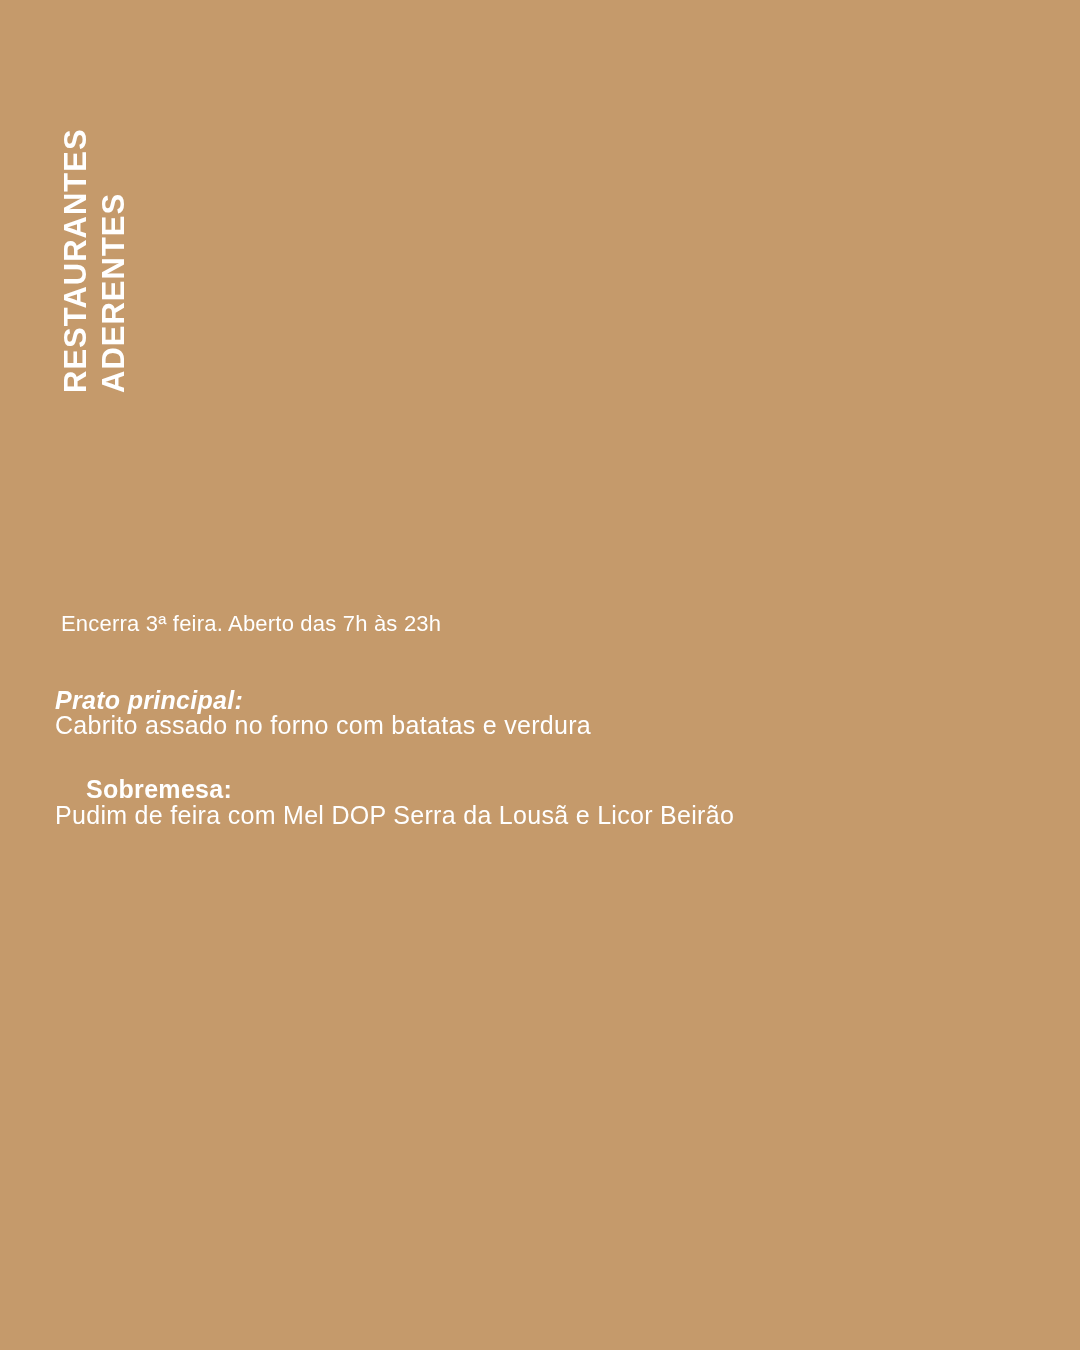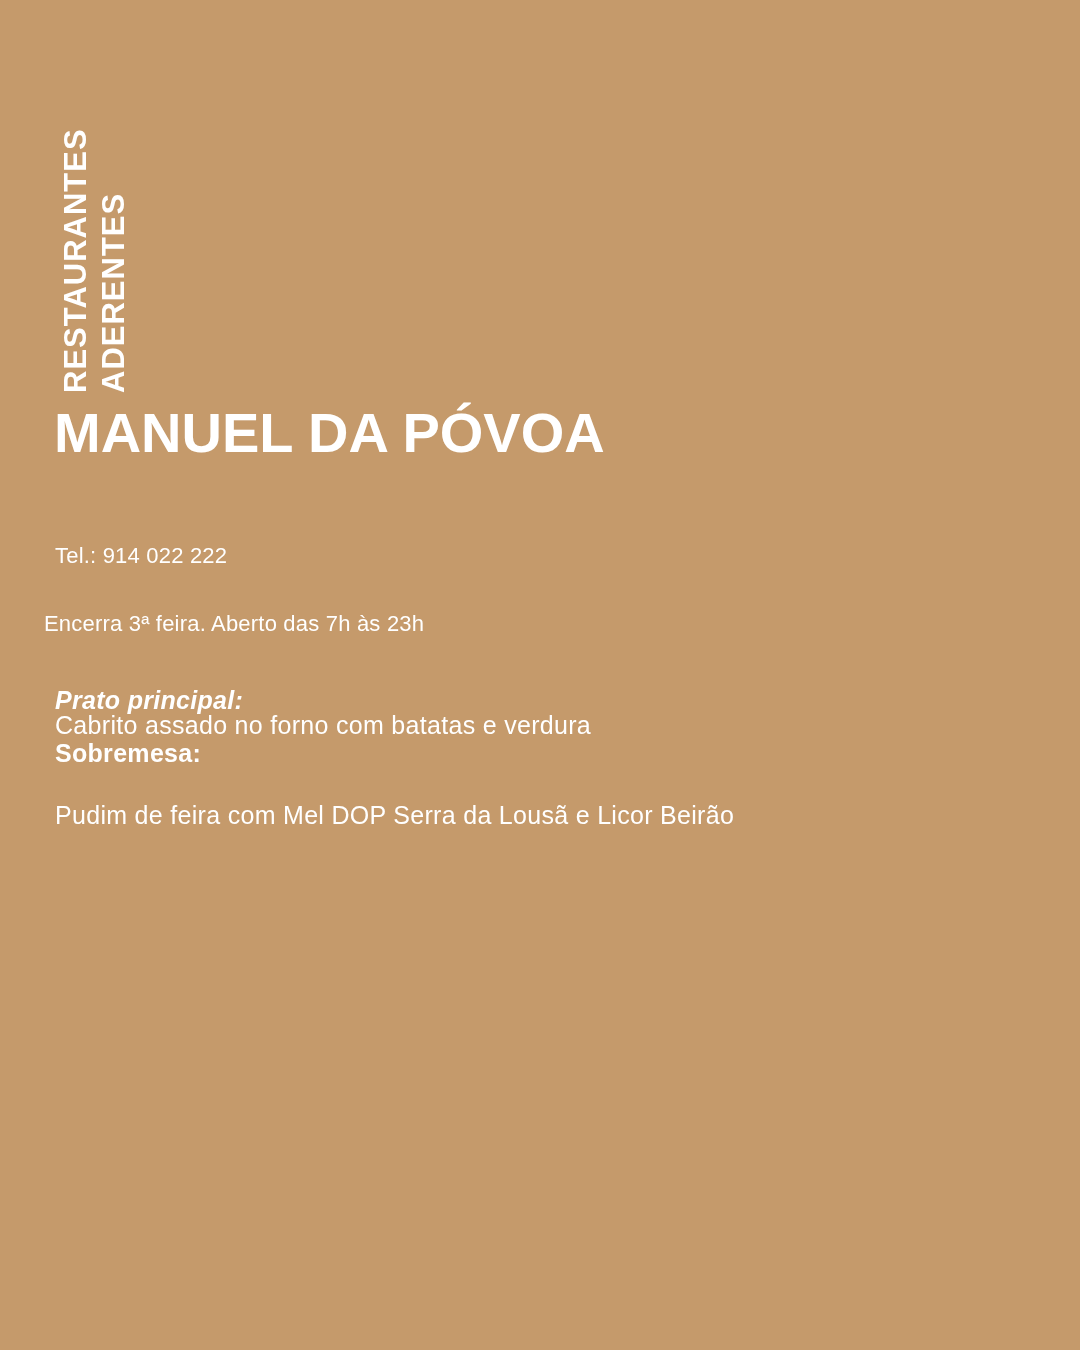--- a/index.html
+++ b/index.html
@@ -44,54 +44,52 @@
   .address-block {
     left: 55px;
     top: 543px;
     font-size: 22px;
     line-height: 25px;
     letter-spacing: 0.2px;
     white-space: nowrap;
   }
 
   .hours {
-    left: 44px;
+    left: 61px;
     top: 611px;
     font-size: 22px;
     letter-spacing: 0.2px;
     white-space: nowrap;
   }
 
   .menu-line {
     left: 55px;
     font-size: 25px;
     line-height: 27px;
     letter-spacing: 0.3px;
     white-space: nowrap;
   }
   .menu-label { font-weight: bold; }
   .course-main-label  { top: 687px; font-style: italic; }
   .course-main-text   { top: 712px; }
-  .dessert-label      { top: 740px; }
+  .dessert-label      { top: 776px; margin-left: 31px; }
   .dessert-text       { top: 802px; }
 </style>
 </head>
 <body style="background: rgb(197, 154, 107); color: rgb(255, 255, 255);">
 
 <div class="abs kicker">
   <div>RESTAURANTES</div>
   <div>ADERENTES</div>
 </div>
 
 <h1 class="abs title" style="margin:0;">
-  <div>MANUEL DA PÓVOA</div>
 </h1>
 
 <div class="abs address-block">
-  <div>Tel.: 914 022 222</div>
 </div>
 
 <div class="abs hours">Encerra 3ª feira. Aberto das 7h às 23h</div>
 
 <div class="abs menu-line menu-label course-main-label">Prato principal:</div>
 <div class="abs menu-line course-main-text">Cabrito assado no forno com batatas e verdura</div>
 
 <div class="abs menu-line menu-label dessert-label">Sobremesa:</div>
 <div class="abs menu-line dessert-text">Pudim de feira com Mel DOP Serra da Lousã e Licor Beirão</div>
 

